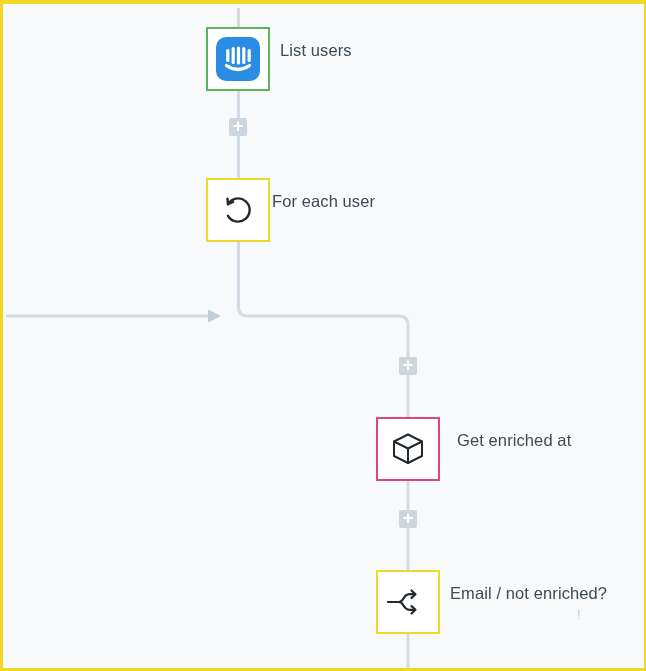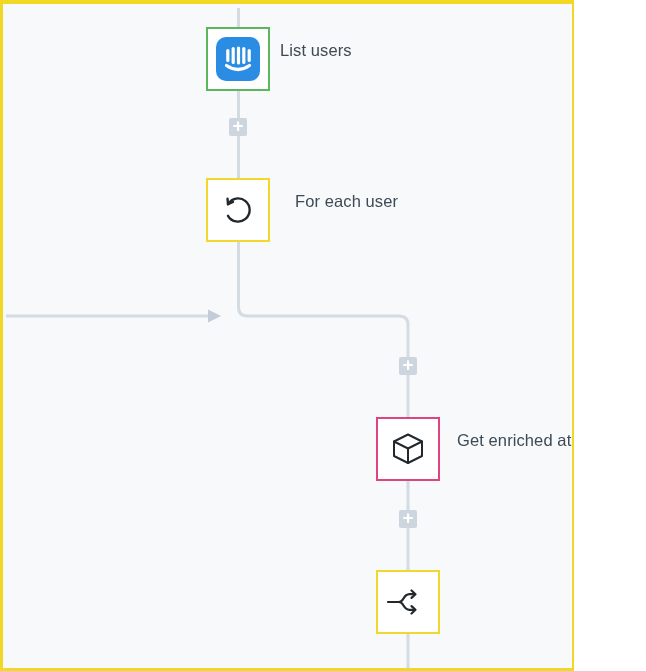--- a/index.html
+++ b/index.html
@@ -1,17 +1,17 @@
 <!DOCTYPE html>
 <html><head>
 <meta charset="utf-8">
 <style>
   html,body { margin:0; padding:0; }
   .canvas {
-    position:relative; width:574px; height:671px;
+    position:relative; width:646px; height:671px;
     box-sizing:border-box; overflow:hidden;
     border-style:solid; border-width:4px 2px 3px 3px;
     font-family:"Liberation Sans", sans-serif;
   }
   .connectors { position:absolute; left:0; top:0; z-index:1; pointer-events:none; }
   .node {
     position:absolute; width:64px; height:64px; box-sizing:border-box;
     background:#ffffff; border:2px solid; z-index:2;
     display:flex; align-items:center; justify-content:center; cursor:pointer;
   }
@@ -60,21 +60,21 @@
   </button>
 
   <div class="node" style="left: 203px; top: 174px; border-color: rgb(242, 216, 42);">
     <svg width="36" height="36" viewBox="0 0 36 36">
       <g fill="none" stroke="#23282d" stroke-width="2.4" stroke-linecap="round" stroke-linejoin="round">
         <path d="M8.0 23.8 A11.6 11.6 0 1 0 8.0 12.2"></path>
         <polyline points="13.0,9.9 8.0,12.2 7.5,6.7"></polyline>
       </g>
     </svg>
   </div>
-  <div class="node-label" style="left: 292px; top: 186px; color: rgb(62, 74, 86);">For each user</div>
+  <div class="node-label" style="left: 269px; top: 186px; color: rgb(62, 74, 86);">For each user</div>
 
   <button class="plus" style="left: 396px; top: 353px; background: rgb(205, 214, 223);">
     <span class="plus-glyph">+</span>
   </button>
 
   <div class="node" style="left: 373px; top: 413px; border-color: rgb(223, 67, 128);">
     <svg width="40" height="40" viewBox="0 0 40 40">
       <g fill="none" stroke="#23282d" stroke-width="2" stroke-linecap="round" stroke-linejoin="round">
         <path d="M20 5.5 L34 12.5 V27 L20 34 L6 27 V12.5 Z"></path>
         <path d="M6 12.5 L20 19.5 L34 12.5"></path>
@@ -91,15 +91,16 @@
   <div class="node" style="left: 373px; top: 566px; border-color: rgb(242, 216, 42);">
     <svg width="44" height="38" viewBox="0 0 44 38">
       <g fill="none" stroke="#23282d" stroke-width="2.2" stroke-linecap="round" stroke-linejoin="round">
         <path d="M2 19 H13 C18.5 19 16.5 11.6 23.5 11.2 H28.5"></path>
         <path d="M13 19 C18.5 19 16.5 26.4 23.5 26.8 H28.5"></path>
         <polyline points="25.5,7.5 29.5,11.2 25.5,14.9"></polyline>
         <polyline points="25.5,23.1 29.5,26.8 25.5,30.5"></polyline>
       </g>
     </svg>
   </div>
+  <div class="node-label" style="left: 447px; top: 578px; color: rgb(62, 74, 86);">Email / not enriched?</div>
 
   <div class="faint-mark" style="left:574px; top:604px; color:#c9cdd2;">!</div>
 </div>
 
 </body></html>

